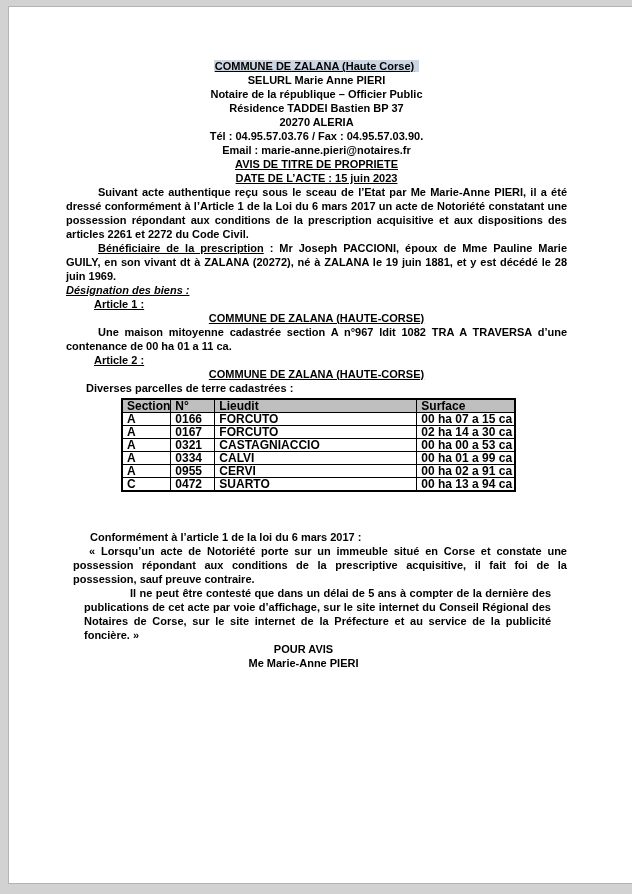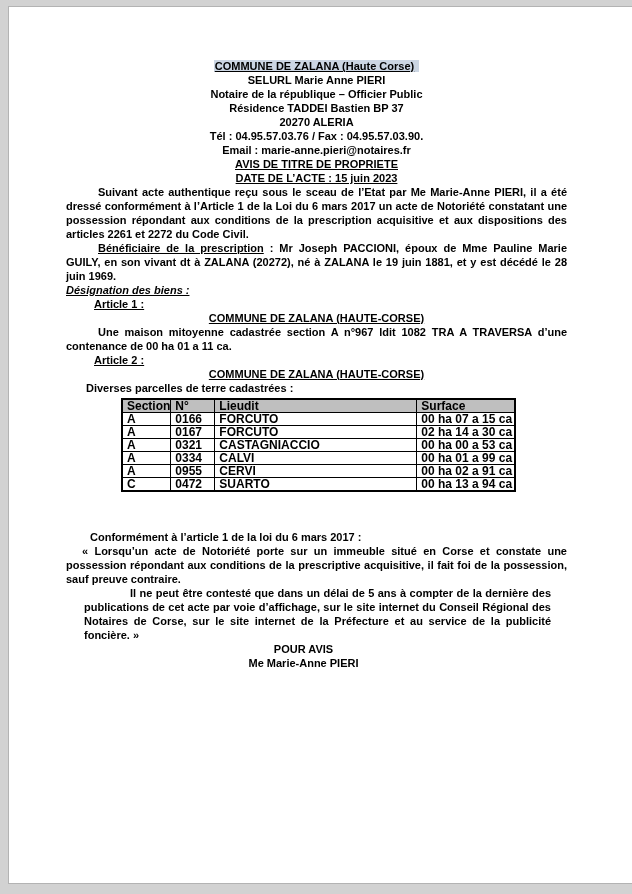--- a/index.html
+++ b/index.html
@@ -50,21 +50,21 @@
     overflow: hidden;
     white-space: nowrap;
   }
   .parcel-table th { background: #bfbfbf; }
   .col-section { width: 41px; }
   .col-num { width: 39px; }
   .col-lieudit { width: 197px; }
   .col-surface { width: 93px; }
   .spacer { height: 20px; }
   .conformement { text-indent: 24px; margin-top: 18px; }
-  .quote1 { text-align: justify; text-indent: 16px; }
+  .quote1 { text-align: justify; text-indent: 16px; margin-left: 7px; }
   .quote2 {
     text-align: justify;
     text-indent: 46px;
     padding-left: 18px;
     padding-right: 16px;
   }
   .signature { text-align: center; padding-right: 26px; }
 </style>
 </head>
 <body>

